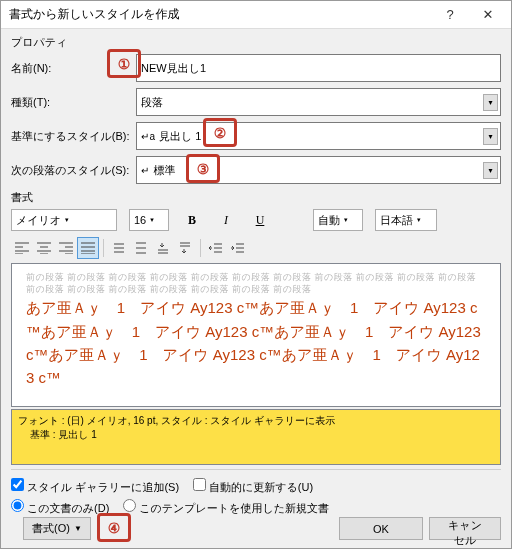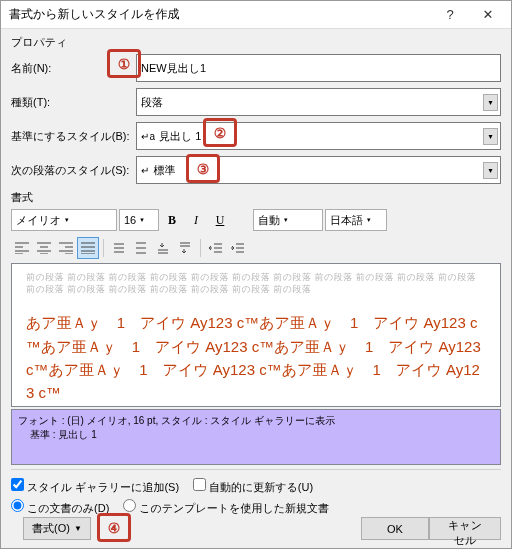--- a/index.html
+++ b/index.html
@@ -10,33 +10,33 @@
 .titlebar .tb-btn { width: 38px; height: 24px; display: flex; align-items: center; justify-content: center; font-size: 13px; color: #333; }
 .content { padding: 6px 10px 8px 10px; }
 .section-label { font-size: 11px; margin-bottom: 4px; }
 .row { display: flex; align-items: center; margin-bottom: 6px; position: relative; }
 .row label { width: 125px; font-size: 11px; }
 .row input[type=text], .row .combo { flex: 1; height: 28px; border: 1px solid #7a7a7a; background: #fff; padding: 0 4px; font-size: 11px; font-family: inherit; }
 .combo { display: flex; align-items: center; position: relative; }
 .combo .caret { position: absolute; right: 2px; width: 15px; height: 17px; background: #e1e1e1; border: 1px solid #adadad; display: flex; align-items: center; justify-content: center; font-size: 8px; }
 .combo .ico { margin-right: 4px; font-size: 10px; }
 .callout { position: absolute; width: 34px; height: 29px; border: 3px solid #c0392b; border-radius: 4px; display: flex; align-items: center; justify-content: center; font-weight: bold; color: #c0392b; font-size: 14px; background: rgba(255,255,255,0); z-index: 10; }
-.format-bar { display: flex; align-items: center; gap: 2px; margin: 4px 0; }
+.format-bar { display: flex; align-items: center; gap: 12px; margin: 4px 0; }
 .fb-combo { height: 22px; border: 1px solid #adadad; background: #fff; display: flex; align-items: center; padding: 0 2px 0 4px; font-size: 11px; }
 .fb-combo .car { margin-left: 4px; font-size: 7px; }
 .fb-btn { width: 22px; height: 22px; border: 1px solid transparent; display: flex; align-items: center; justify-content: center; font-size: 12px; font-family: serif; }
 .align-bar { display: flex; align-items: center; gap: 0; margin: 4px 0; padding-top: 2px; }
 .al-btn { width: 22px; height: 22px; display: flex; align-items: center; justify-content: center; }
 .al-btn svg { display: block; }
 .al-sel { background: #cce4f7; border: 1px solid #5499d8; }
 .al-sep { width: 1px; height: 18px; background: #c8c8c8; margin: 0 4px; }
 .preview { border: 1px solid #828790; background: #fff; height: 144px; padding: 8px 14px; overflow: hidden; font-size: 14px; line-height: 1.6; margin-top:2px; }
-.prev-gray { color: #b8b8b8; font-size: 9px; letter-spacing: .5px; margin-bottom: 16px; line-height: 1.3; word-break: break-all; }
+.prev-gray { color: #b8b8b8; font-size: 9px; letter-spacing: .5px; margin-bottom: 1px; line-height: 1.3; word-break: break-all; }
 .prev-main { color: #c2410c; font-size: 15px; word-break: break-all; line-height: 1.55; }
-.desc { border: 1px solid #828790; background: #c4b5fd; height: 56px; padding: 4px 6px; font-size: 10px; margin-top: 2px; line-height: 1.35; }
+.desc { border: 1px solid #828790; background: #fde047; height: 56px; padding: 4px 6px; font-size: 10px; margin-top: 2px; line-height: 1.35; }
 .options { margin-top: 8px; }
 .opt-row { display: flex; align-items: center; gap: 14px; margin-bottom: 4px; font-size: 11px; }
 .opt-row input { margin-right: 3px; }
 .footer { position: absolute; bottom: 8px; left: 22px; right: 10px; display: flex; align-items: center; }
 .btn { height: 23px; border: 1px solid #adadad; background: #e1e1e1; padding: 0 14px; font-size: 11px; font-family: inherit; }
 .btn-format { padding: 0 8px; display: flex; align-items: center; gap: 4px; }
 .spacer { flex: 1; }
 hr { border: none; border-top: 1px solid #d0d0d0; margin: 4px 0; }
 </style>
 </head>
@@ -100,21 +100,21 @@
       <div class="fb-btn">
           <b>B</b>
         </div>
       <div class="fb-btn">
           <i>I</i>
         </div>
       <div class="fb-btn">
           <u>U</u>
         </div>
       <div style="width:18px"></div>
-      <div class="fb-combo" style="width:70px">
+      <div class="fb-combo" style="width:50px">
           <span>自動</span>
           <span class="car">▾</span>
         </div>
       <div class="fb-combo" style="width:62px">
           <span>日本語</span>
           <span class="car">▾</span>
         </div>
     </div>
 
     <div class="align-bar">
@@ -196,16 +196,16 @@
     </div>
   </div>
 
   <div class="footer">
     <button class="btn btn-format">
         <span>書式(O)</span>
         <span style="font-size:8px">▼</span>
       </button>
     <div class="callout" style="left:74px; top:-4px;">④</div>
     <div class="spacer"></div>
-    <button class="btn" style="width:68px;">OK</button>
+    <button class="btn" style="width:84px;margin-right:6px">OK</button>
     <button class="btn" style="width:72px">キャンセル</button>
   </div>
 </div>
 
 </body></html>

